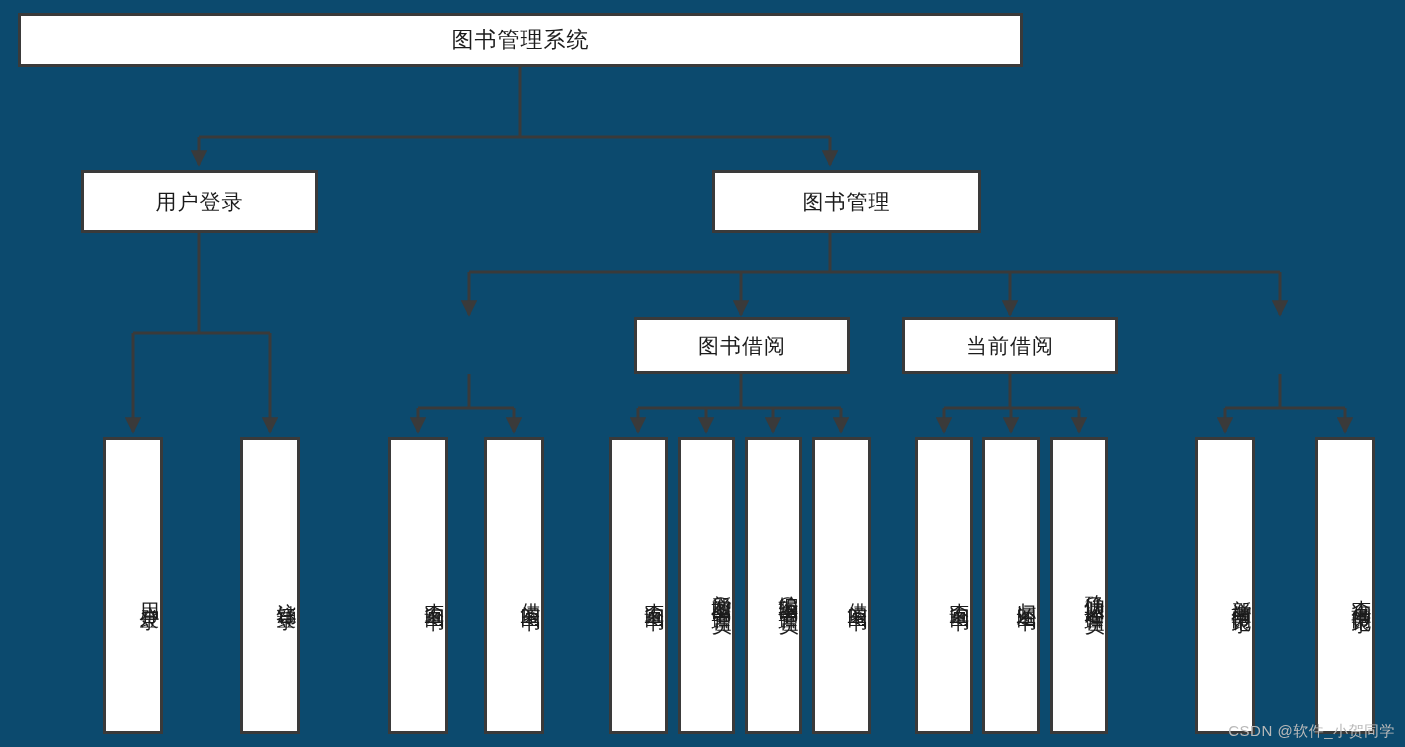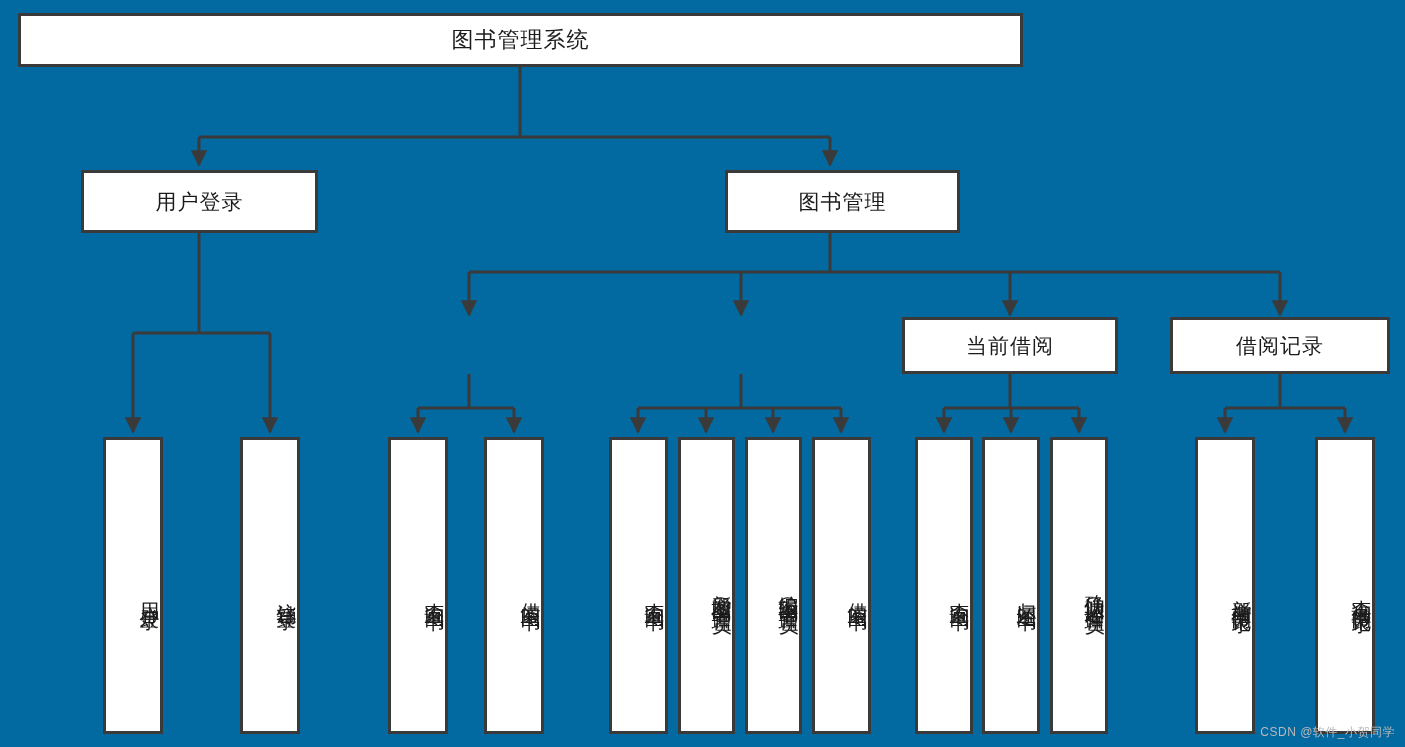--- a/index.html
+++ b/index.html
@@ -7,21 +7,21 @@
     padding: 0;
     background: #ffffff;
   }
   body {
     font-family: "Liberation Sans", "DejaVu Sans", sans-serif;
   }
   #canvas {
     position: relative;
     width: 1405px;
     height: 747px;
-    background: #0369a1;
+    background: #0c4a6e;
     overflow: hidden;
   }
   #edges {
     position: absolute;
     left: 0;
     top: 0;
     width: 1405px;
     height: 747px;
     pointer-events: none;
   }
@@ -53,21 +53,21 @@
   }
   .node.leaf .vtext {
     writing-mode: vertical-rl;
     text-orientation: upright;
     white-space: nowrap;
   }
   .watermark {
     position: absolute;
     right: 10px;
     bottom: 6px;
-    font-size: 12px;
+    font-size: 15px;
     color: #b9b9b9;
     letter-spacing: 0.5px;
     z-index: 5;
     white-space: nowrap;
   }
 </style>
 </head>
 <body>
 
 <div id="canvas">
@@ -122,29 +122,29 @@
     </g>
   </svg>
 
   <div class="node root" style="left:18px; top:13px; width:1005px; height:54px;">
     <span>图书管理系统</span>
   </div>
 
   <div class="node" style="left:81px; top:170px; width:237px; height:63px;">
     <span>用户登录</span>
   </div>
-  <div class="node" style="left:712px; top:170px; width:235px; height:63px;margin-left:13px;">
+  <div class="node" style="left:712px; top:170px; width:269px; height:63px;">
     <span>图书管理</span>
   </div>
 
+  <div class="node" style="left:634px; top:317px; width:216px; height:57px;">
+    <span>图书借阅</span>
+  </div>
   <div class="node" style="left:902px; top:317px; width:216px; height:57px;font-family:Liberation Mono, monospace;">
     <span>当前借阅</span>
-  </div>
-  <div class="node" style="left:1170px; top:317px; width:220px; height:57px;">
-    <span>借阅记录</span>
   </div>
 
   <div class="node leaf" style="left:103px; top:437px; width:60px; height:297px;">
     <span class="vtext">用户登录</span>
   </div>
   <div class="node leaf" style="left:240px; top:437px; width:60px; height:297px;">
     <span class="vtext">注销登录</span>
   </div>
 
   <div class="node leaf" style="left:388px; top:437px; width:60px; height:297px;">

